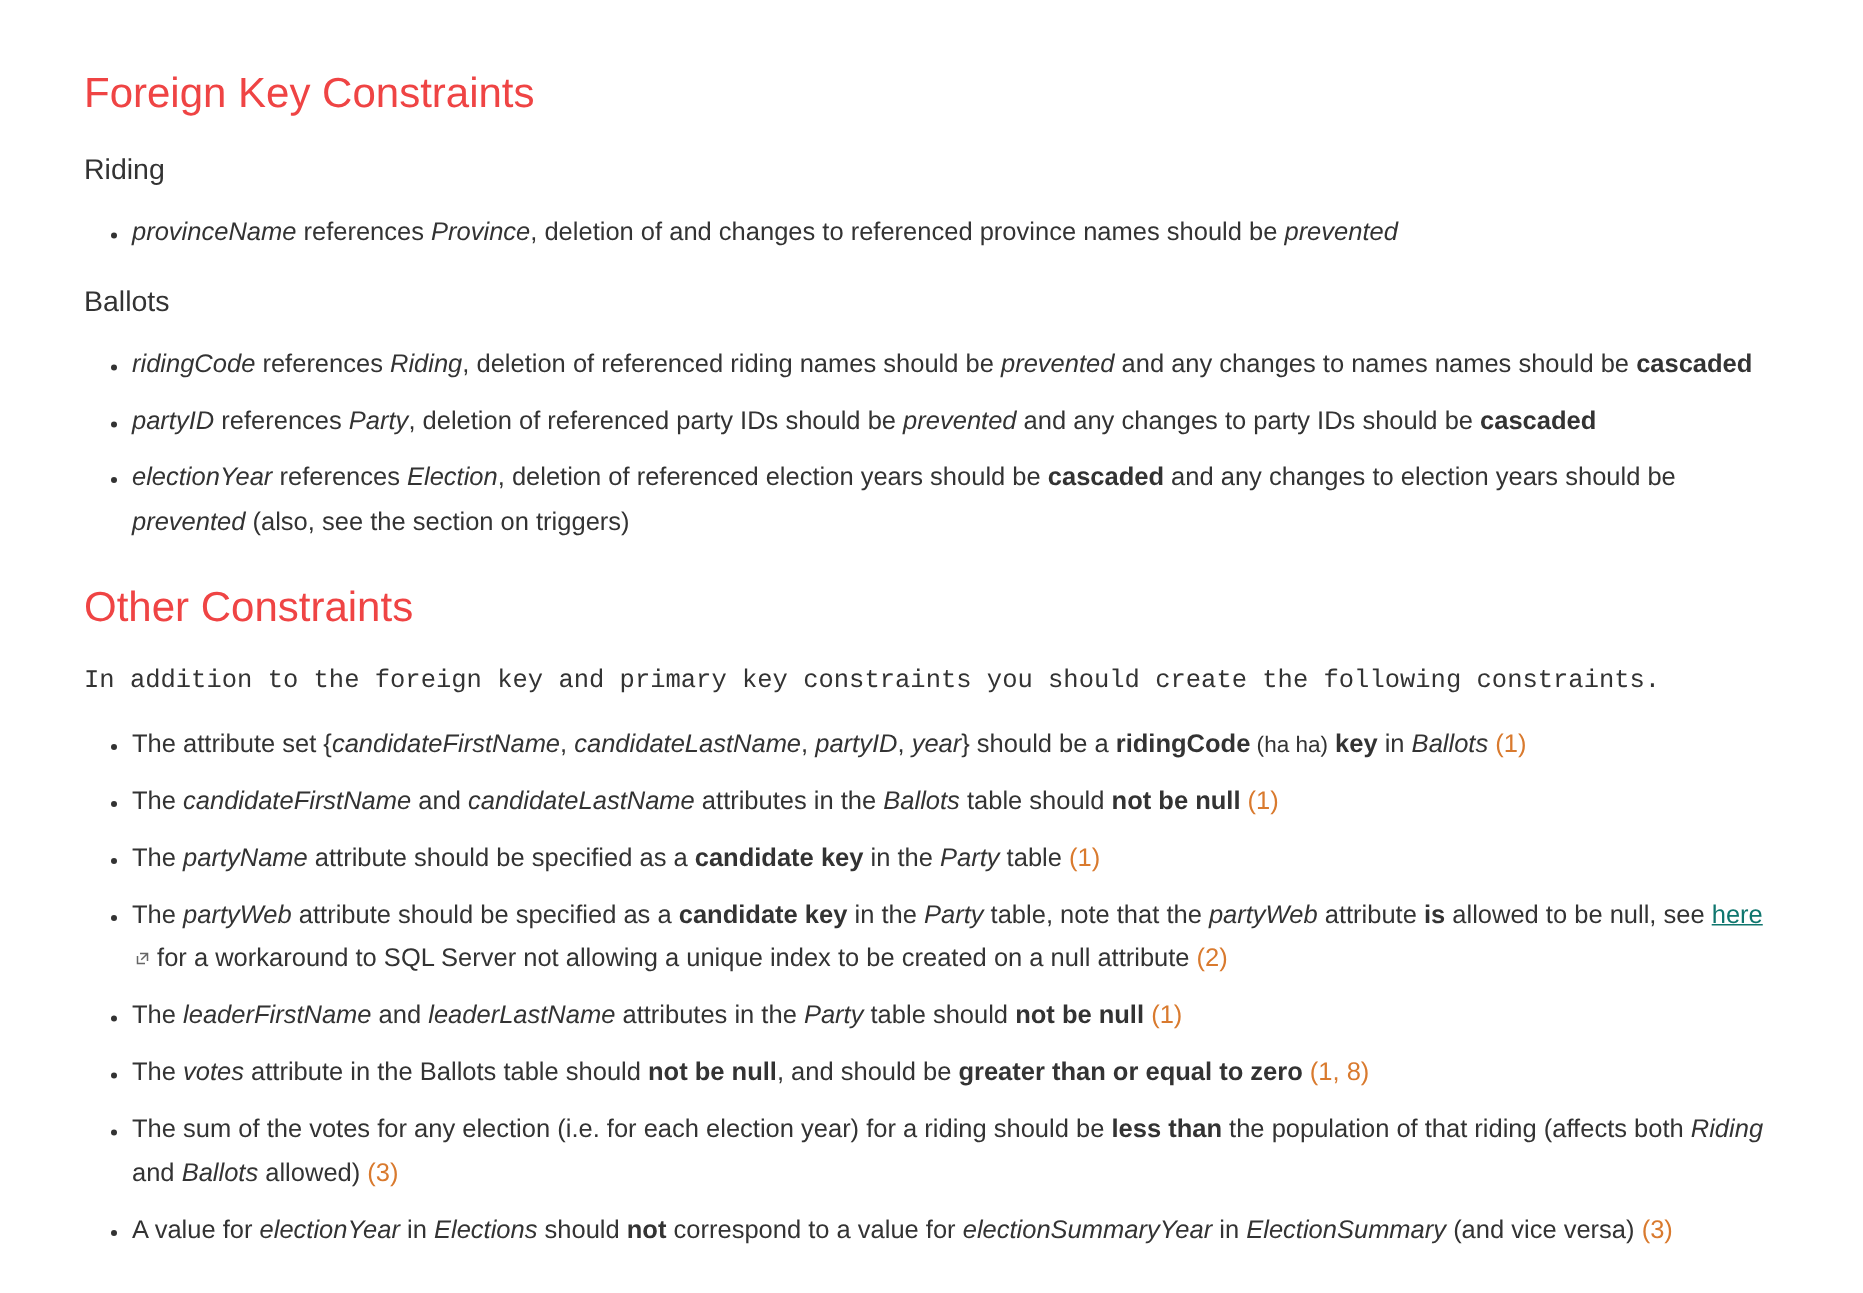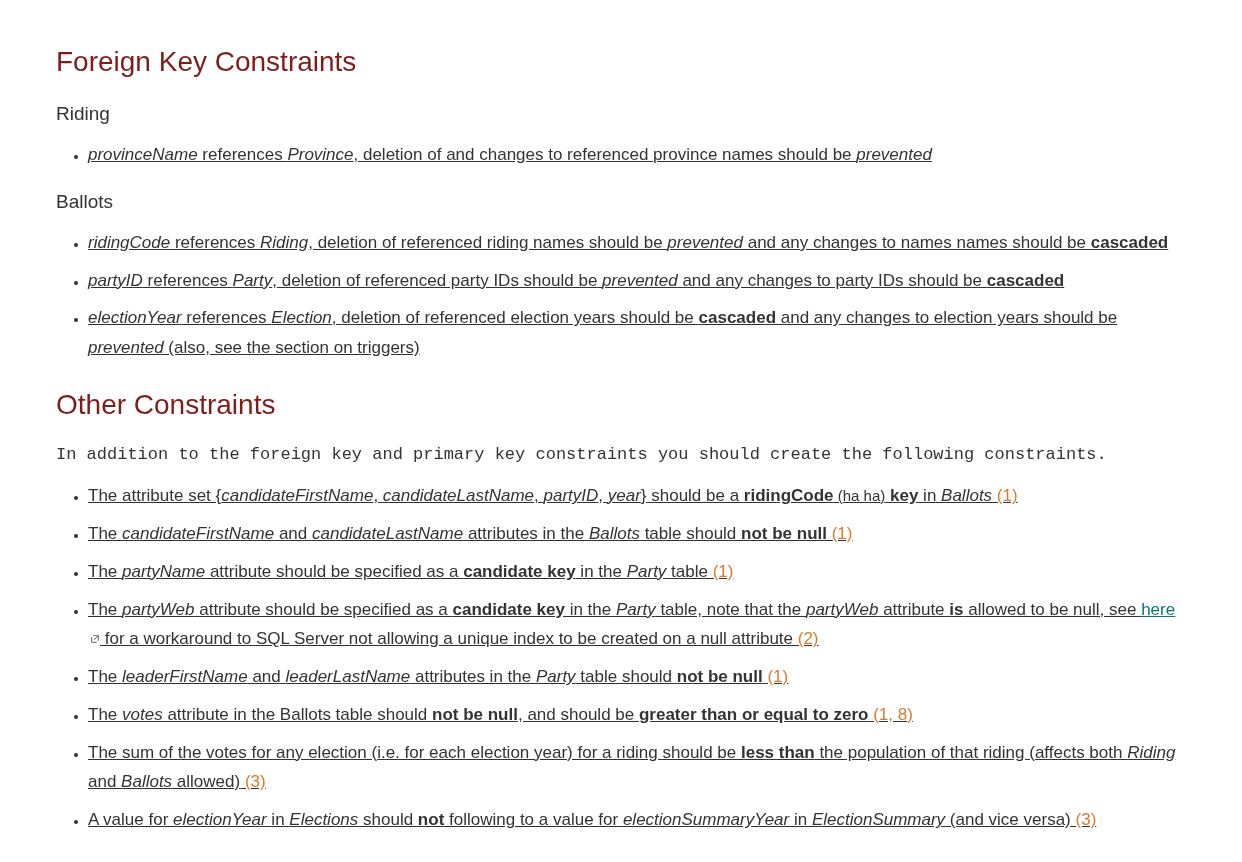--- a/index.html
+++ b/index.html
@@ -8,41 +8,40 @@
     body {
       font-family: 'Segoe UI', Tahoma, Geneva, Verdana, sans-serif;
       margin: 0;
       padding: 20px 56px;
       color: #333;
       font-size: 17px;
       line-height: 1.7;
       max-width: 1242px;
     }
     h2 {
-      color: #7f1d1d;
+      color: #ef4444;
       font-weight: 400;
       font-size: 28px;
       margin-top: 18px;
       margin-bottom: 12px;
     }
     .subheading {
       font-size: 19px;
       color: #333;
       margin-top: 12px;
       margin-bottom: 10px;
     }
     ul {
       padding-left: 32px;
       margin-top: 8px;
       margin-bottom: 16px;
     }
     li {
       margin-bottom: 8px;
       line-height: 1.75;
-      text-decoration: underline;
     }
     li::marker {
       font-size: 12px;
     }
     em {
       font-style: italic;
     }
     strong {
       font-weight: 700;
     }
@@ -122,15 +121,15 @@
   <li>
     <span>The </span><em>leaderFirstName</em><span> and </span><em>leaderLastName</em><span> attributes in the </span><em>Party</em><span> table should </span><strong>not be null</strong><span class="note"> (1)</span>
   </li>
   <li>
     <span>The </span><em>votes</em><span> attribute in the Ballots table should </span><strong>not be null</strong><span>, and should be </span><strong>greater than or equal to zero</strong><span class="note"> (1, 8)</span>
   </li>
   <li>
     <span>The sum of the votes for any election (i.e. for each election year) for a riding should be </span><strong>less than</strong><span> the population of that riding (affects both </span><em>Riding</em><span> and </span><em>Ballots</em><span> allowed)</span><span class="note"> (3)</span>
   </li>
   <li>
-    <span>A value for </span><em>electionYear</em><span> in </span><em>Elections</em><span> should </span><strong>not</strong><span> following to a value for </span><em>electionSummaryYear</em><span> in </span><em>ElectionSummary</em><span> (and vice versa)</span><span class="note"> (3)</span>
+    <span>A value for </span><em>electionYear</em><span> in </span><em>Elections</em><span> should </span><strong>not</strong><span> correspond to a value for </span><em>electionSummaryYear</em><span> in </span><em>ElectionSummary</em><span> (and vice versa)</span><span class="note"> (3)</span>
   </li>
 </ul>
 
 </body></html>

